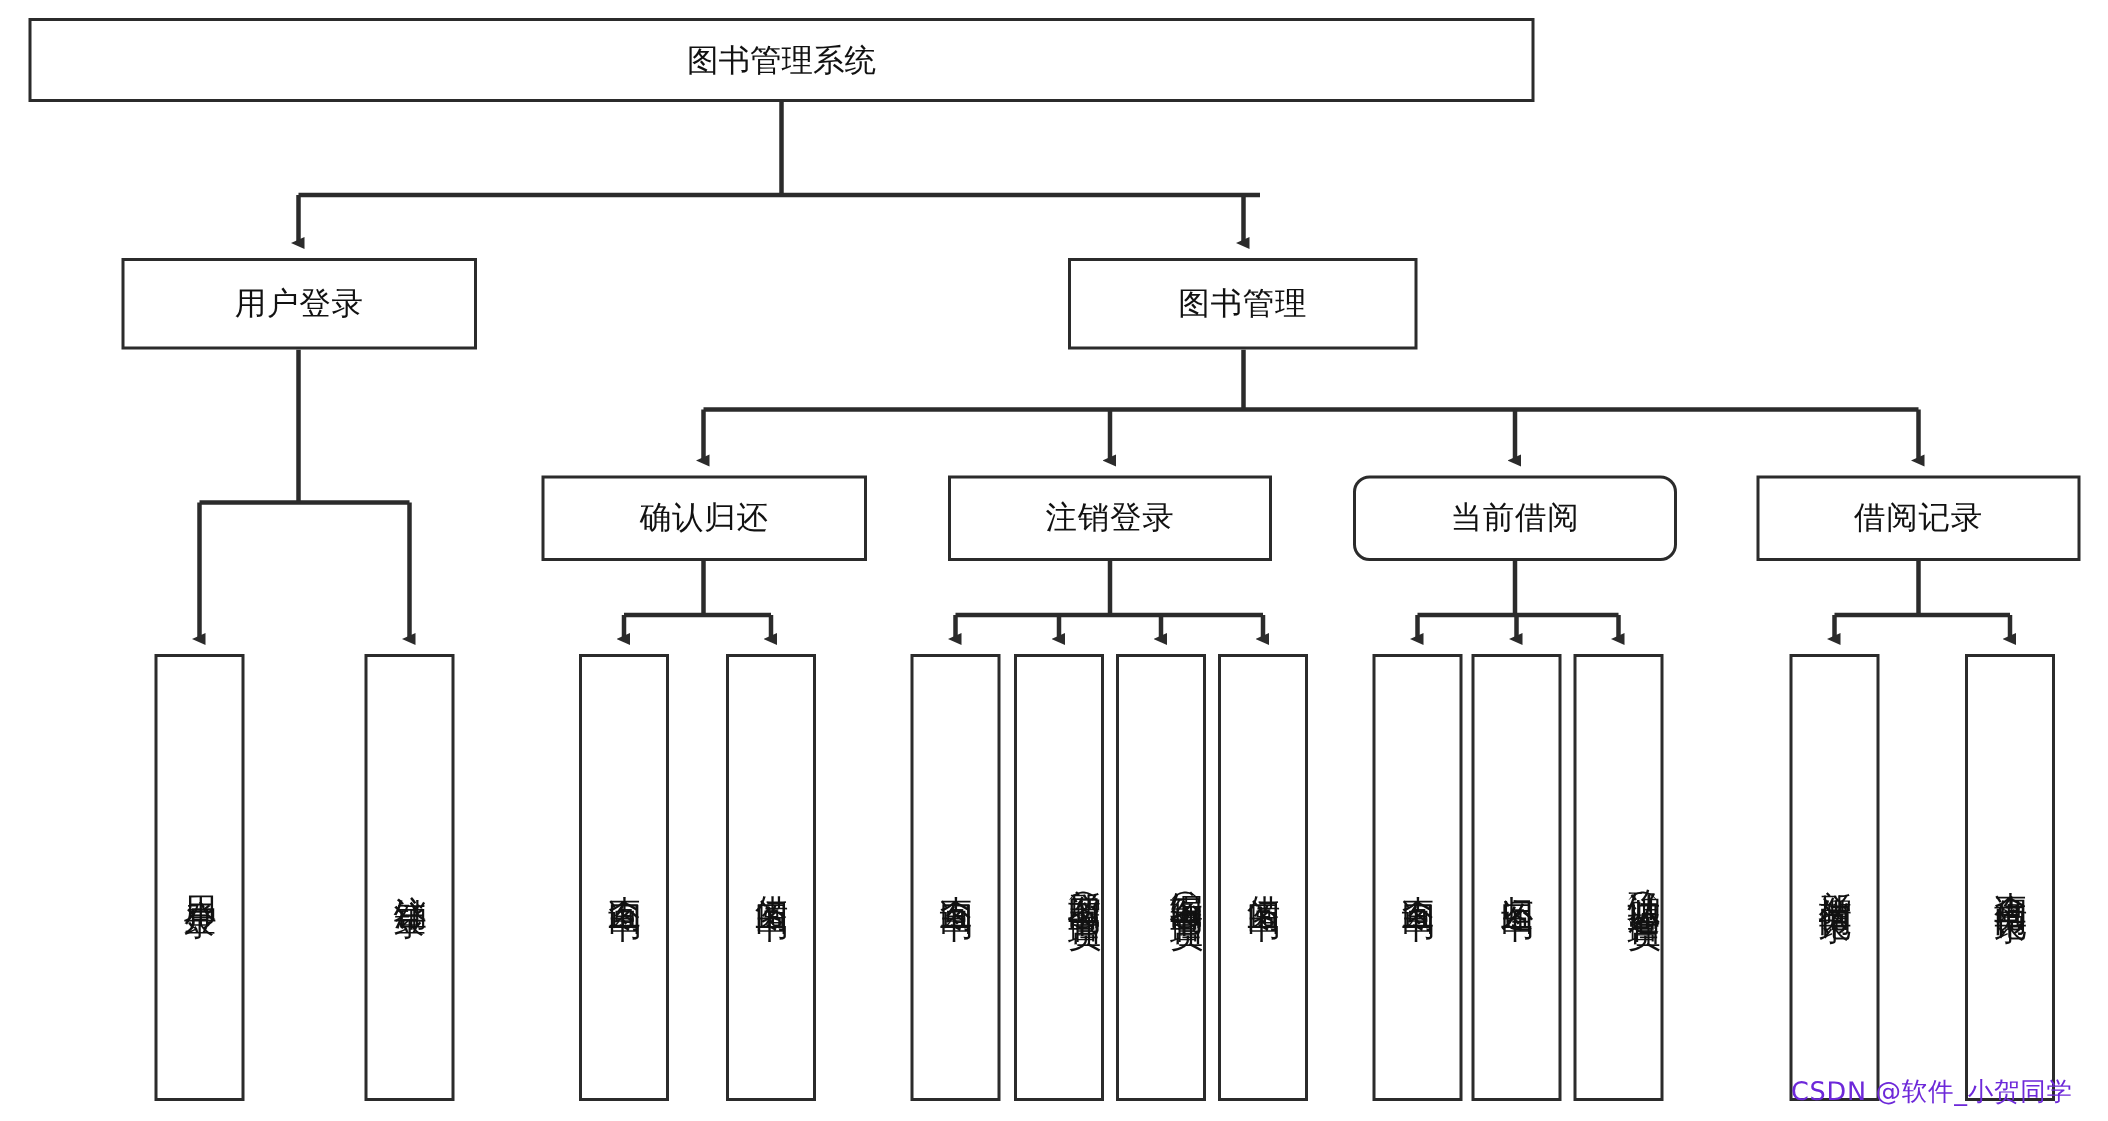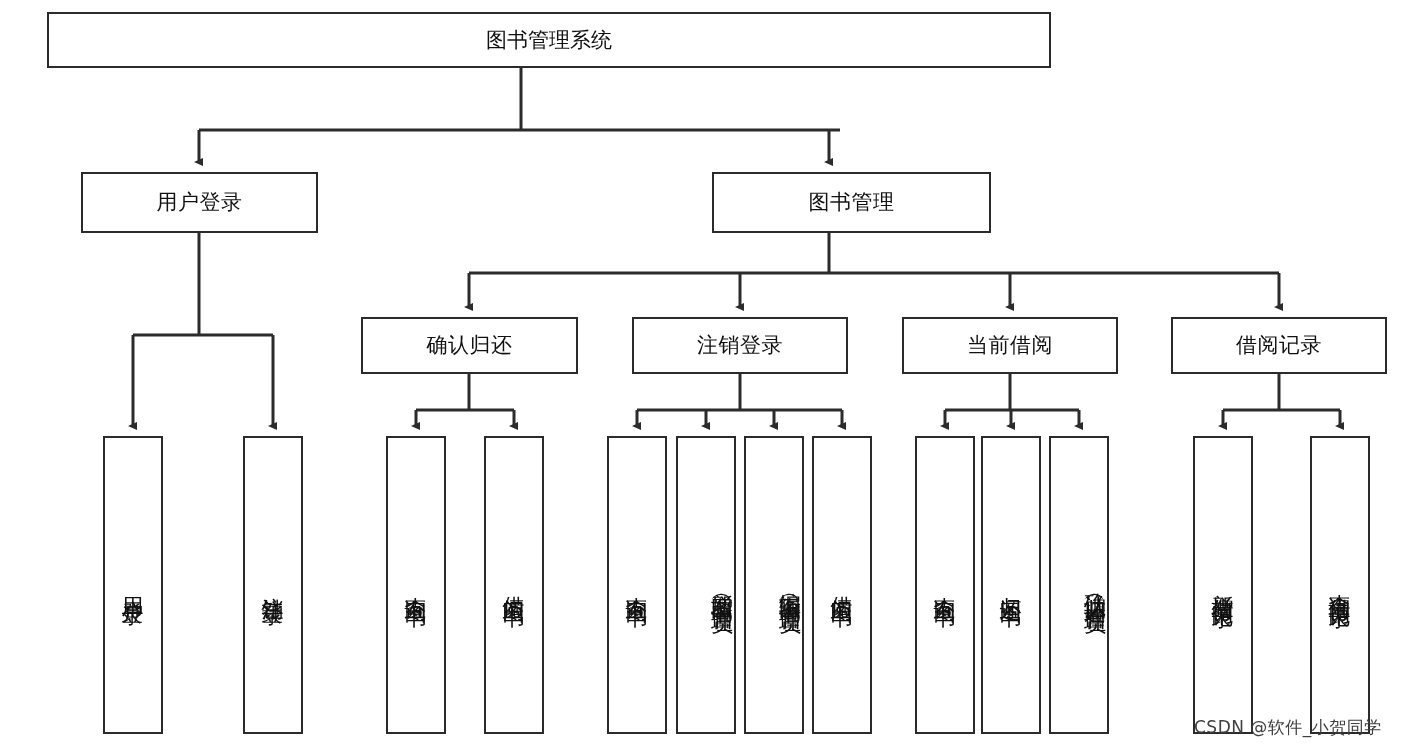--- a/index.html
+++ b/index.html
@@ -53,21 +53,21 @@
     justify-content: center;
     padding-top: 6px;
     white-space: nowrap;
   }
   .node-v.mid {
     align-items: center;
     padding-top: 0;
   }
   .watermark {
     position: absolute;
-    color: #404040;
+    color: #6d28d9;
     font-size: 17px;
     white-space: nowrap;
     letter-spacing: 0.5px;
     user-select: none;
   }
 </style>
 </head>
 <body>
 
 <div id="canvas">
@@ -115,38 +115,38 @@
       <path d="M1011,410 L1011,426" marker-end="url(#arrow)"></path>
       <path d="M1079,410 L1079,426" marker-end="url(#arrow)"></path>
 
       <path d="M1279,374 L1279,410"></path>
       <path d="M1223,410 L1340,410"></path>
       <path d="M1223,410 L1223,426" marker-end="url(#arrow)"></path>
       <path d="M1340,410 L1340,426" marker-end="url(#arrow)"></path>
     </g>
   </svg>
 
-  <div class="node node-root" style="left:19px; top:12px; width:1004px; height:56px;margin-left:28px;">
+  <div class="node node-root" style="left:19px; top:12px; width:1004px; height:56px;">
     <span>图书管理系统</span>
   </div>
 
   <div class="node node-h" style="left:81px; top:172px; width:237px; height:61px;">
     <span>用户登录</span>
   </div>
-  <div class="node node-h" style="left:712px; top:172px; width:279px; height:61px;">
+  <div class="node node-h" style="left:712px; top:172px; width:233px; height:61px;">
     <span>图书管理</span>
   </div>
 
   <div class="node node-h" style="left:361px; top:317px; width:217px; height:57px;">
     <span>确认归还</span>
   </div>
   <div class="node node-h" style="left:632px; top:317px; width:216px; height:57px;">
     <span>注销登录</span>
   </div>
-  <div class="node node-h" style="left:902px; top:317px; width:216px; height:57px;">
+  <div class="node node-h" style="left:902px; top:317px; width:216px; height:57px;border-radius:11px;">
     <span>当前借阅</span>
   </div>
   <div class="node node-h" style="left:1171px; top:317px; width:216px; height:57px;">
     <span>借阅记录</span>
   </div>
 
   <div class="node node-v mid" style="left:103px; top:436px; width:60px; height:298px;">
     <span>用户登录</span>
   </div>
   <div class="node node-v mid" style="left:243px; top:436px; width:60px; height:298px;">

